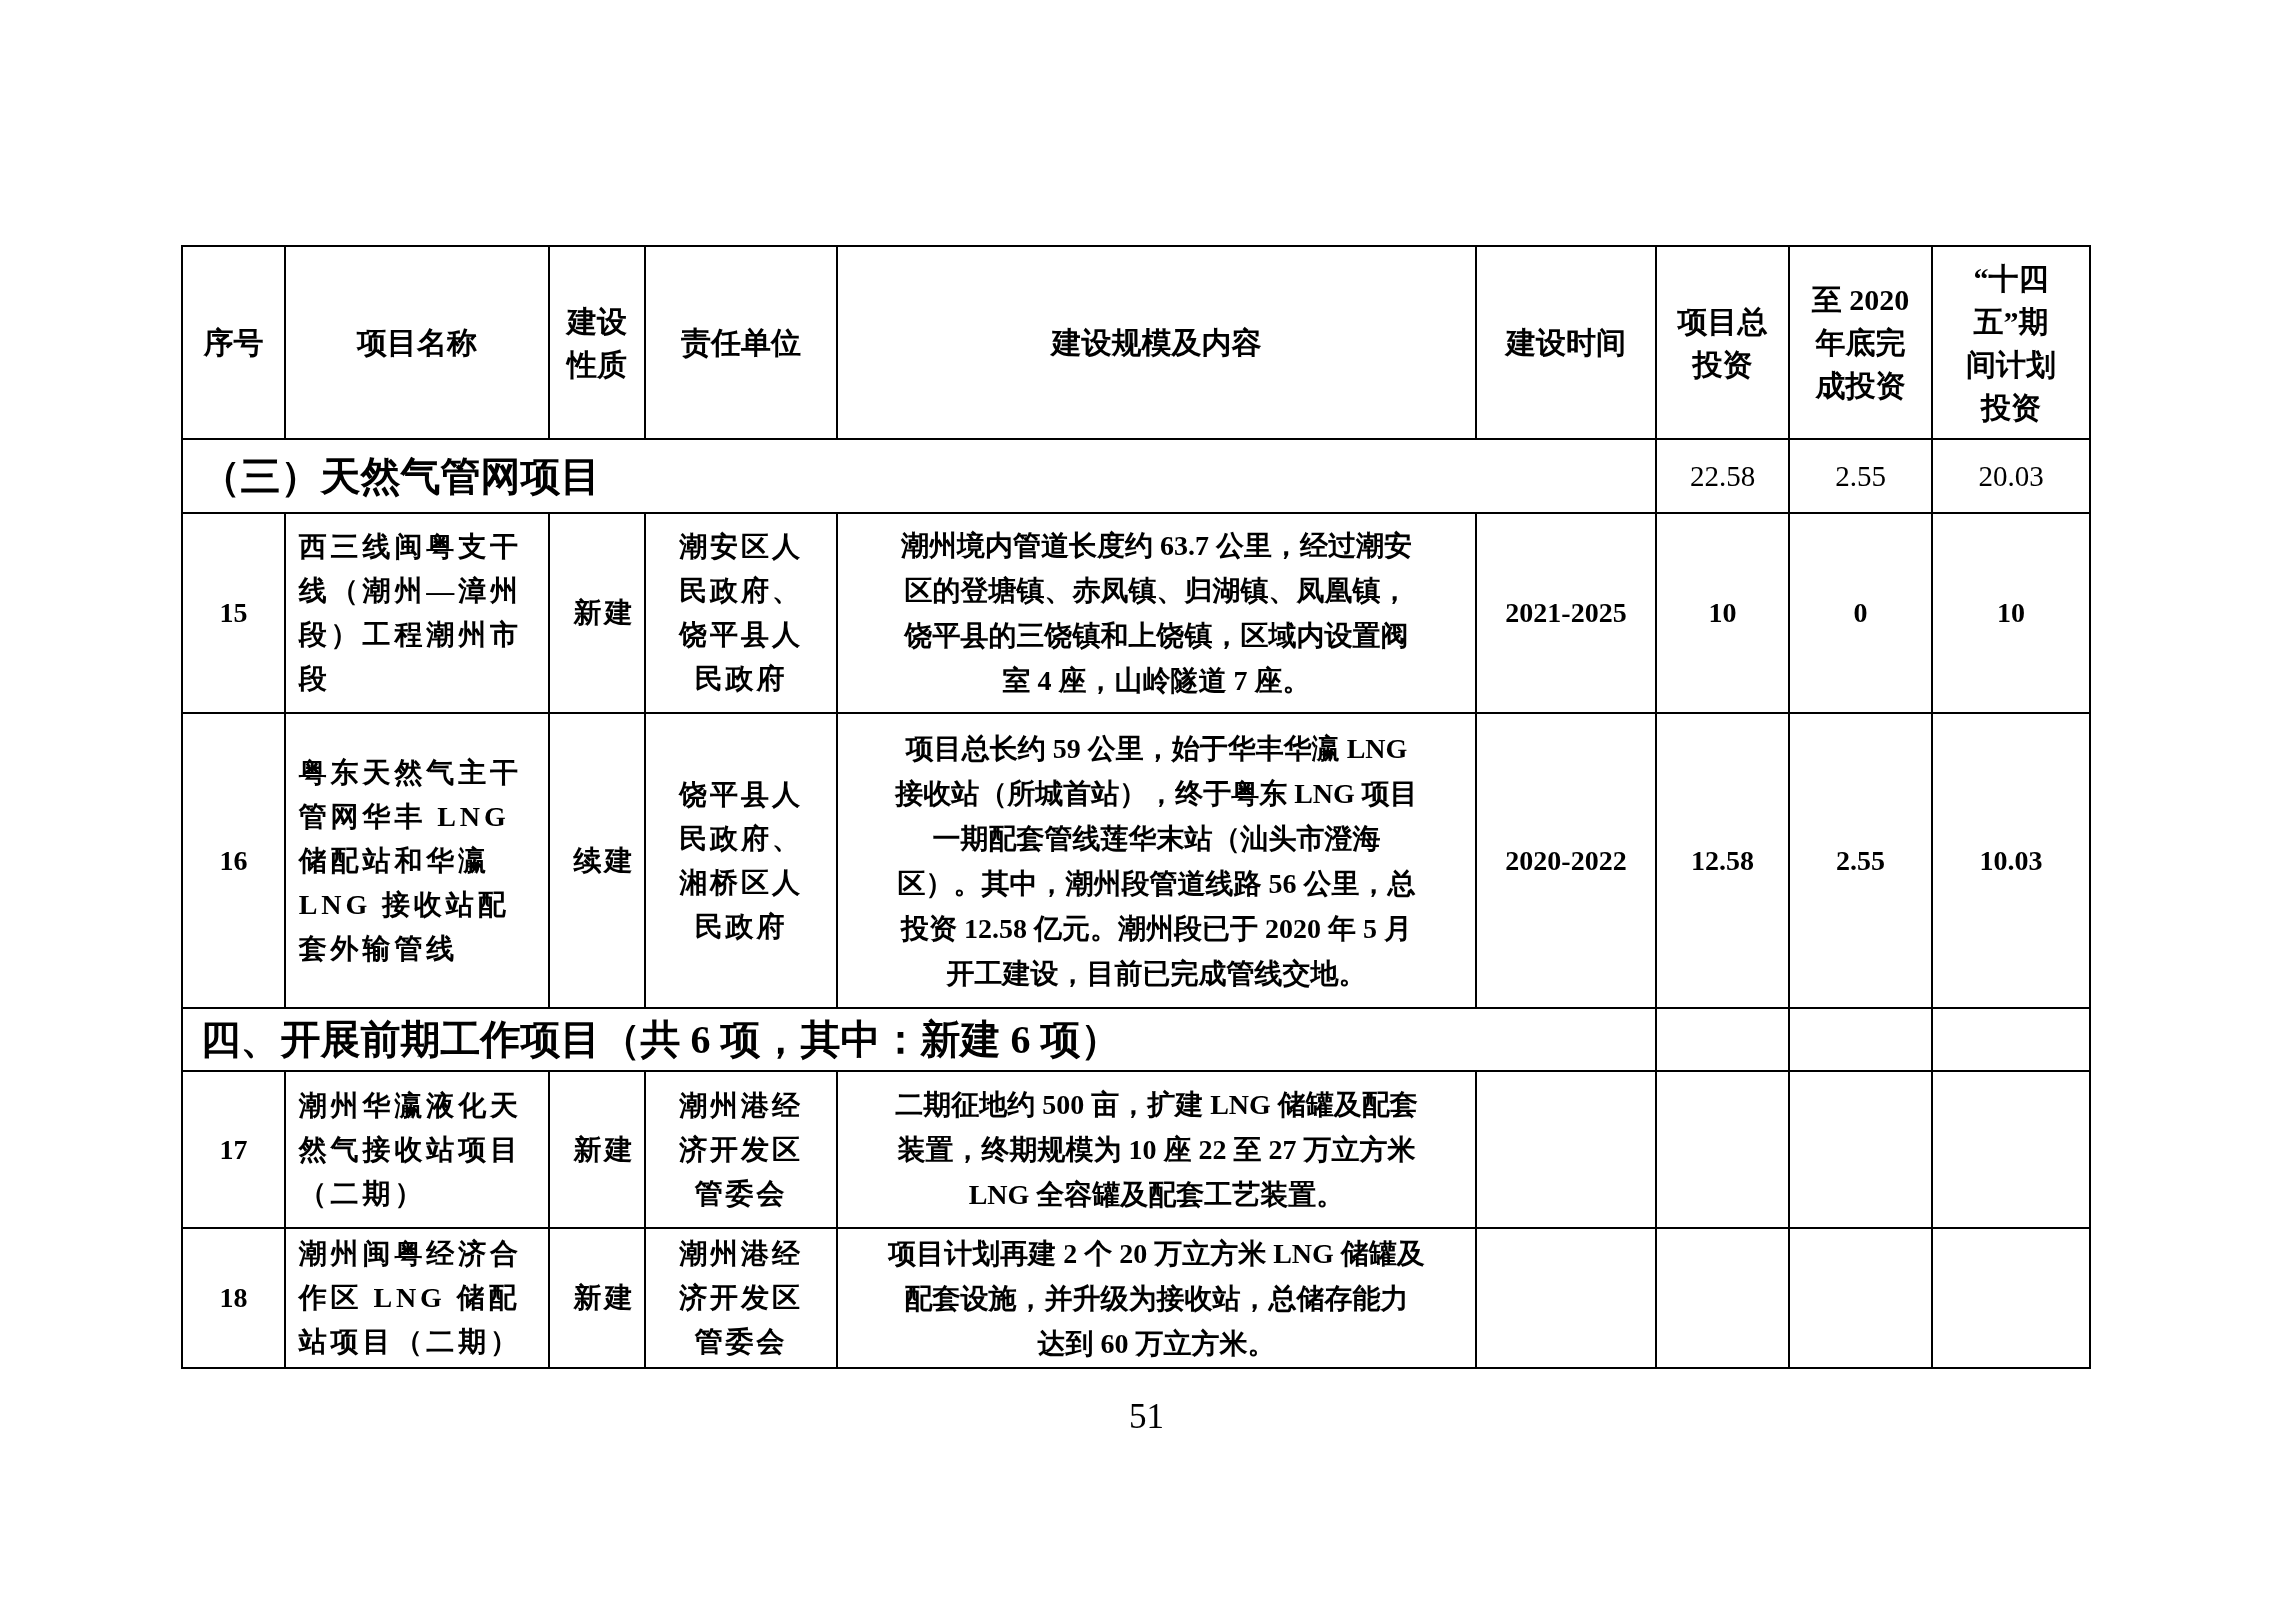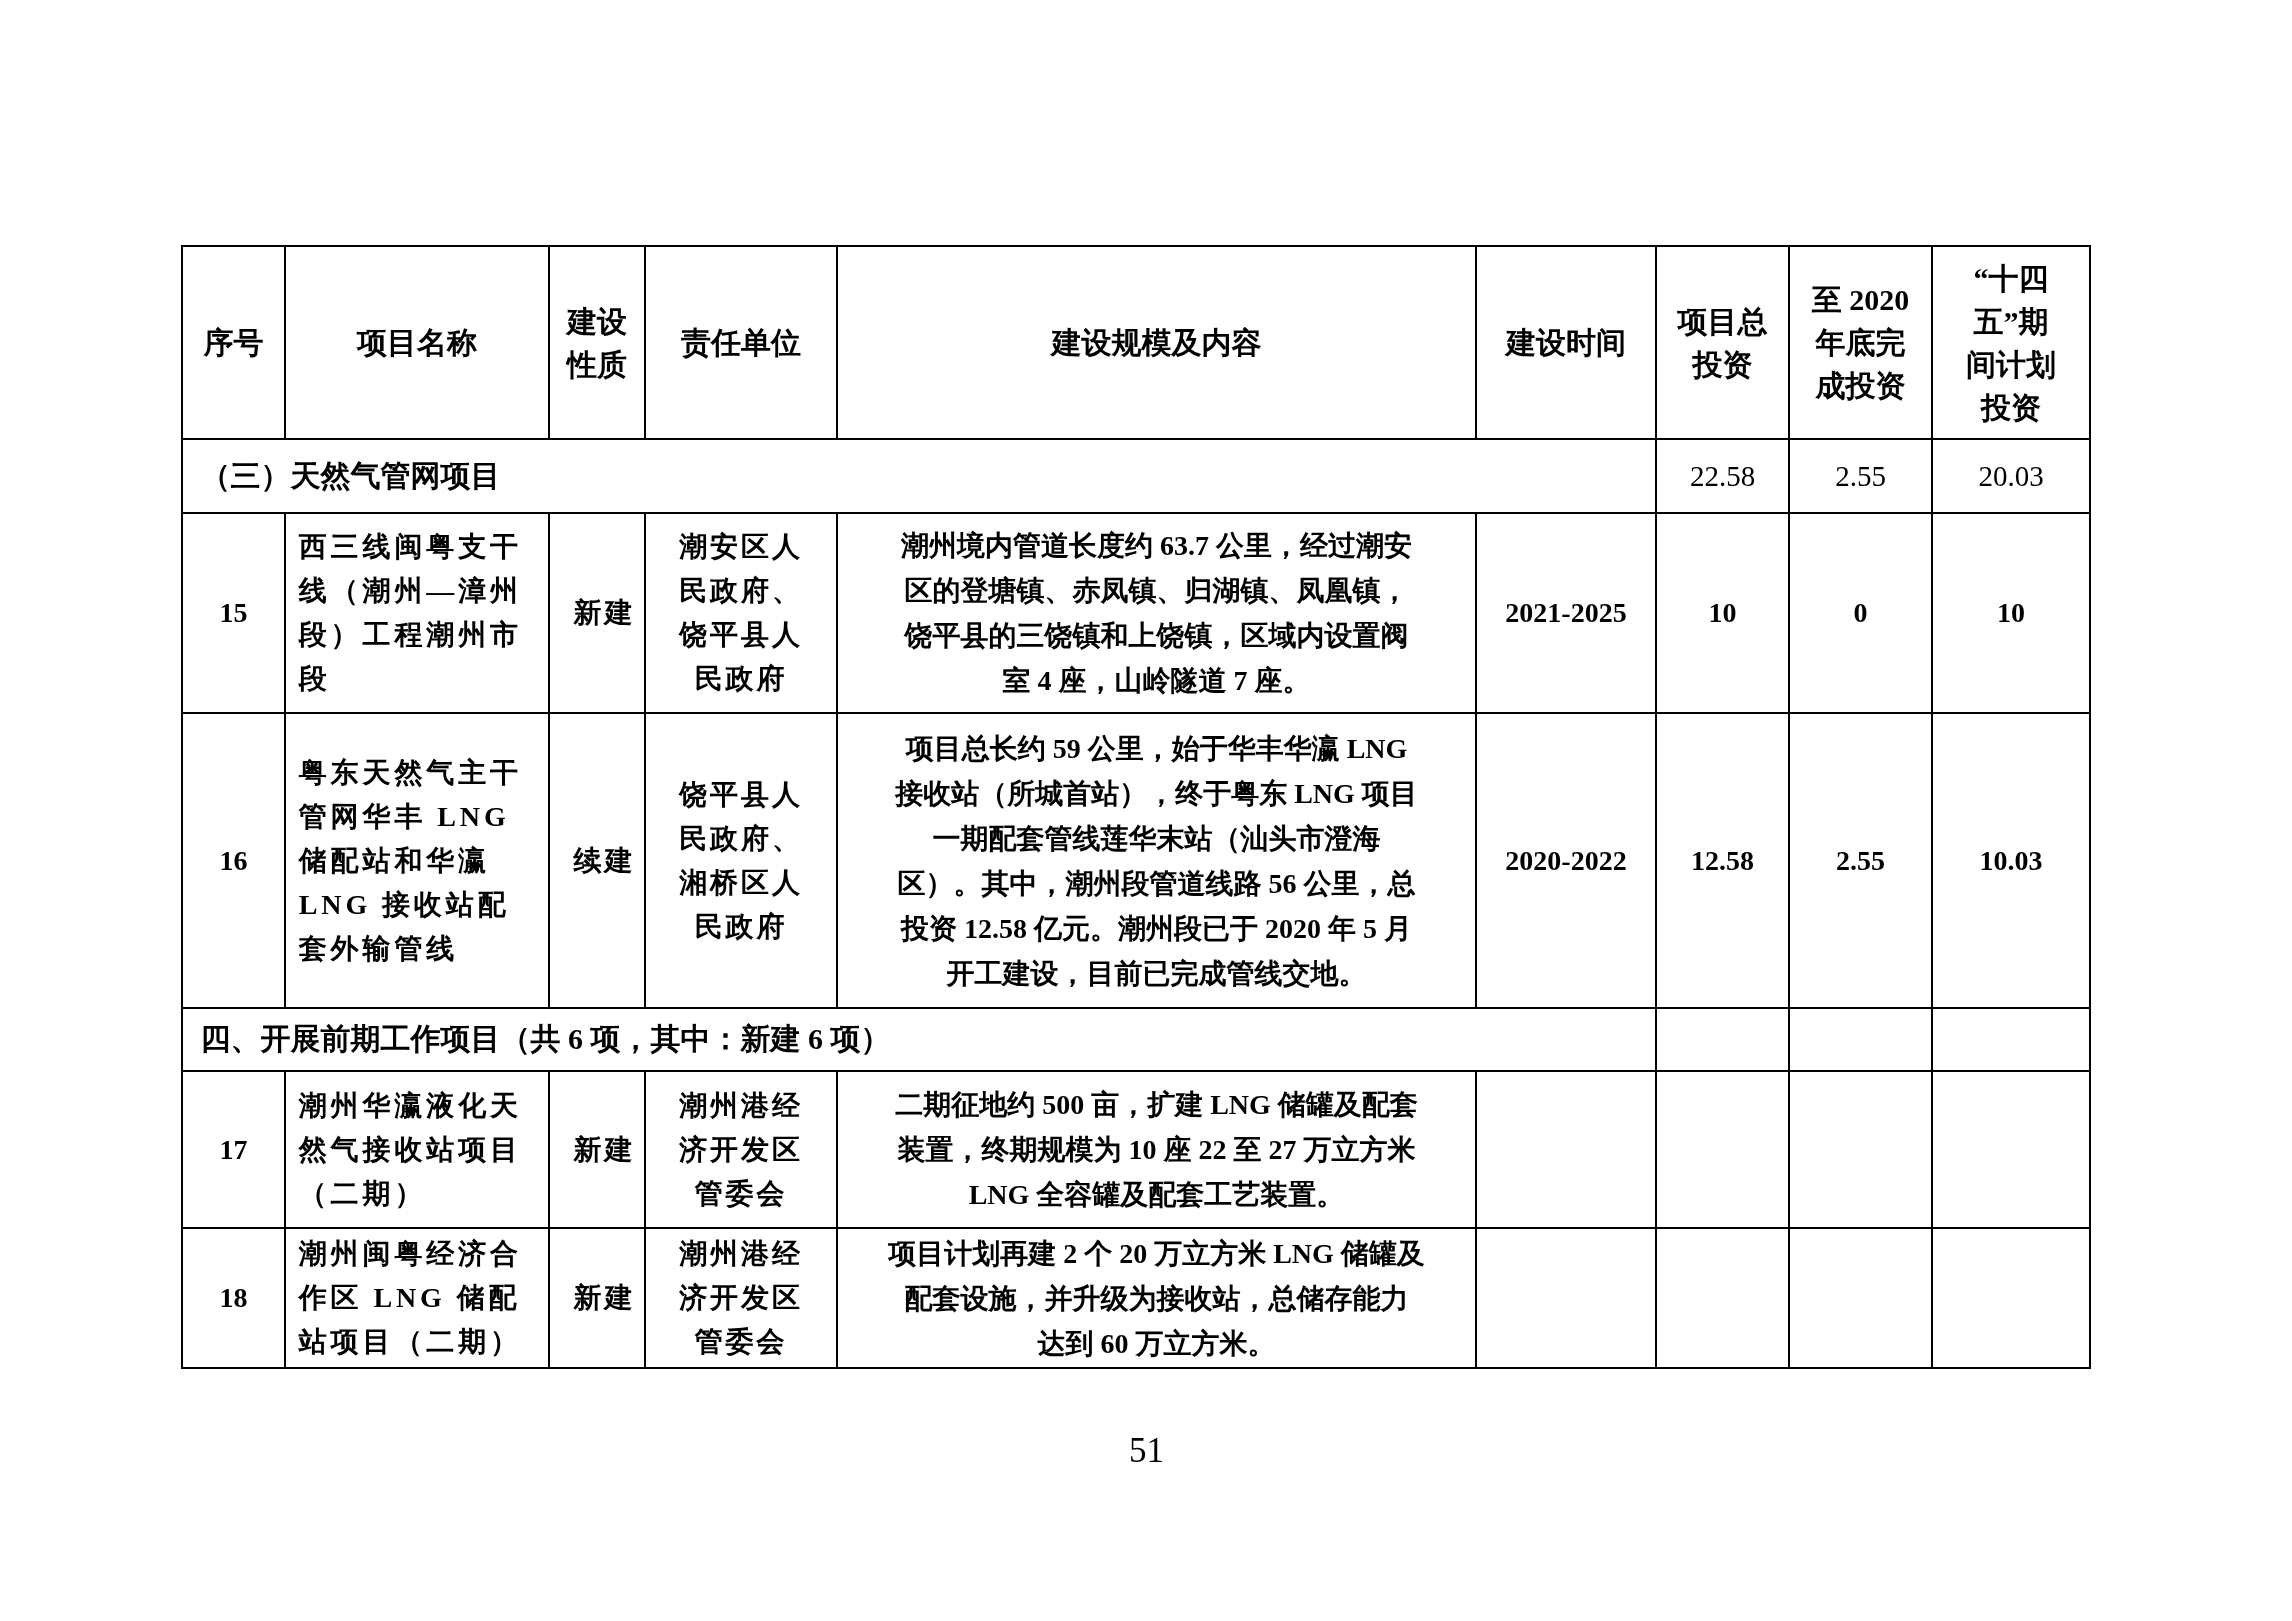--- a/index.html
+++ b/index.html
@@ -35,42 +35,42 @@
     font-weight: bold;
     font-size: 30px;
     text-align: center;
     white-space: pre-line;
     line-height: 43px;
     padding: 0 3.9px;
   }
   
   tr.section td.stitle {
     font-weight: bold;
-    font-size: 30px;
+    font-size: 40px;
     text-align: left;
     padding-left: 17.6px;
     white-space: nowrap;
   }
   tr.section td.snum {
     font-weight: normal;
     text-align: center;
     font-size: 29px;
   }
   
   td.c-no     { text-align: center; }
   td.c-name   { text-align: left; padding: 0 12.7px; white-space: pre-line; line-height: 44px; letter-spacing: 3.9px; }
   td.c-nature { text-align: center; letter-spacing: 2.9px; padding-left: 16px; }
   td.c-unit   { text-align: center; white-space: pre-line; line-height: 44px; letter-spacing: 2.9px; padding: 0 3.9px; }
   td.c-content{ text-align: center; padding: 0 15.7px; white-space: pre-line; line-height: 45px; border-radius: 24px; }
   td.c-time   { text-align: center; }
   td.c-num    { text-align: center; margin-left: 36px; }
   .pageno {
     position: absolute;
     left: 0;
-    top: 1431px;
+    top: 1397px;
     width: 2293px;
     text-align: center;
     font-size: 35px;
   }
 </style>
 </head>
 <body>
 
 <div>
 

